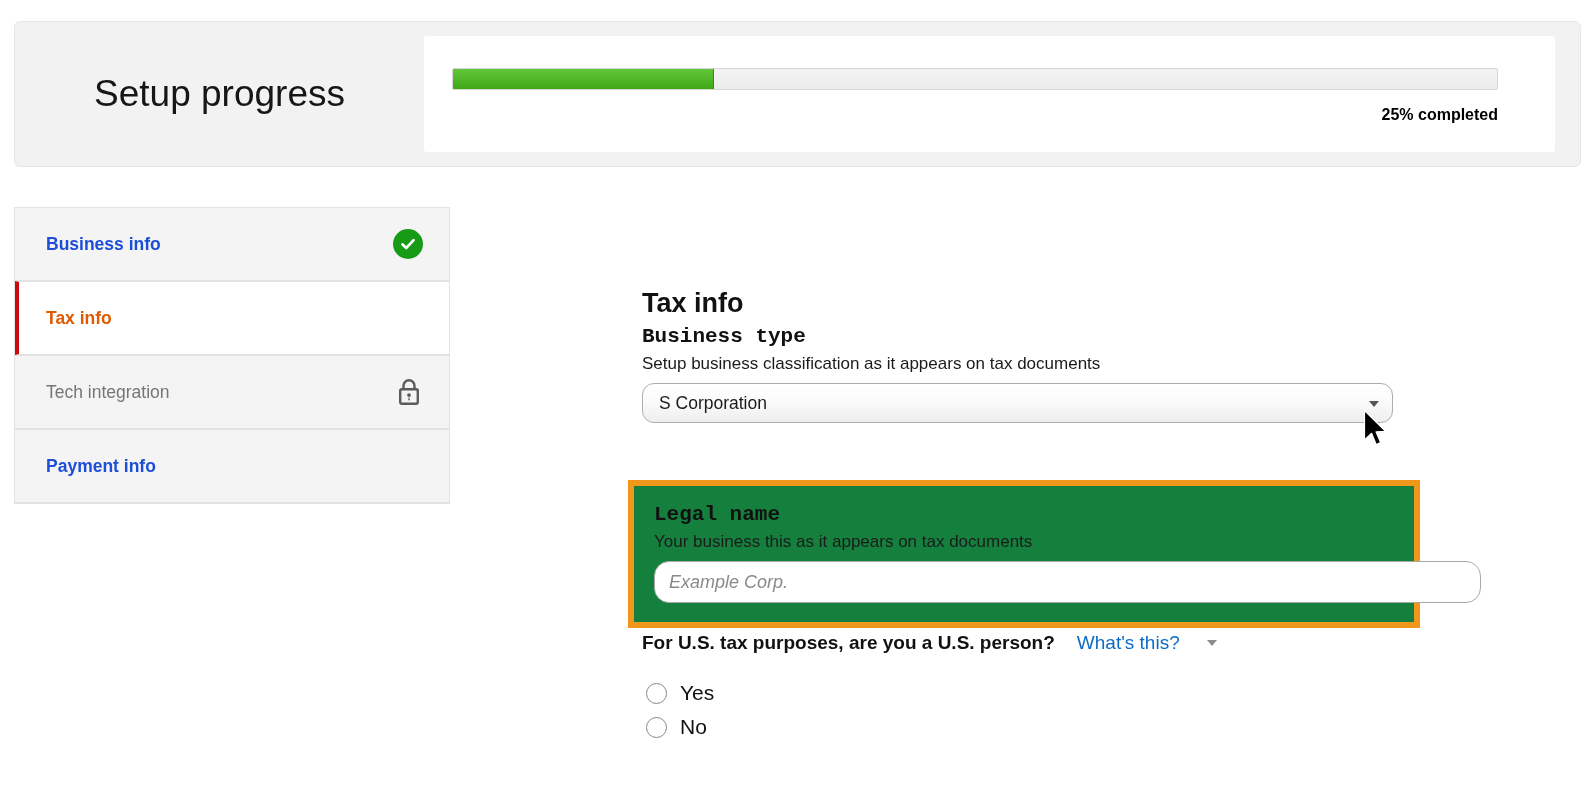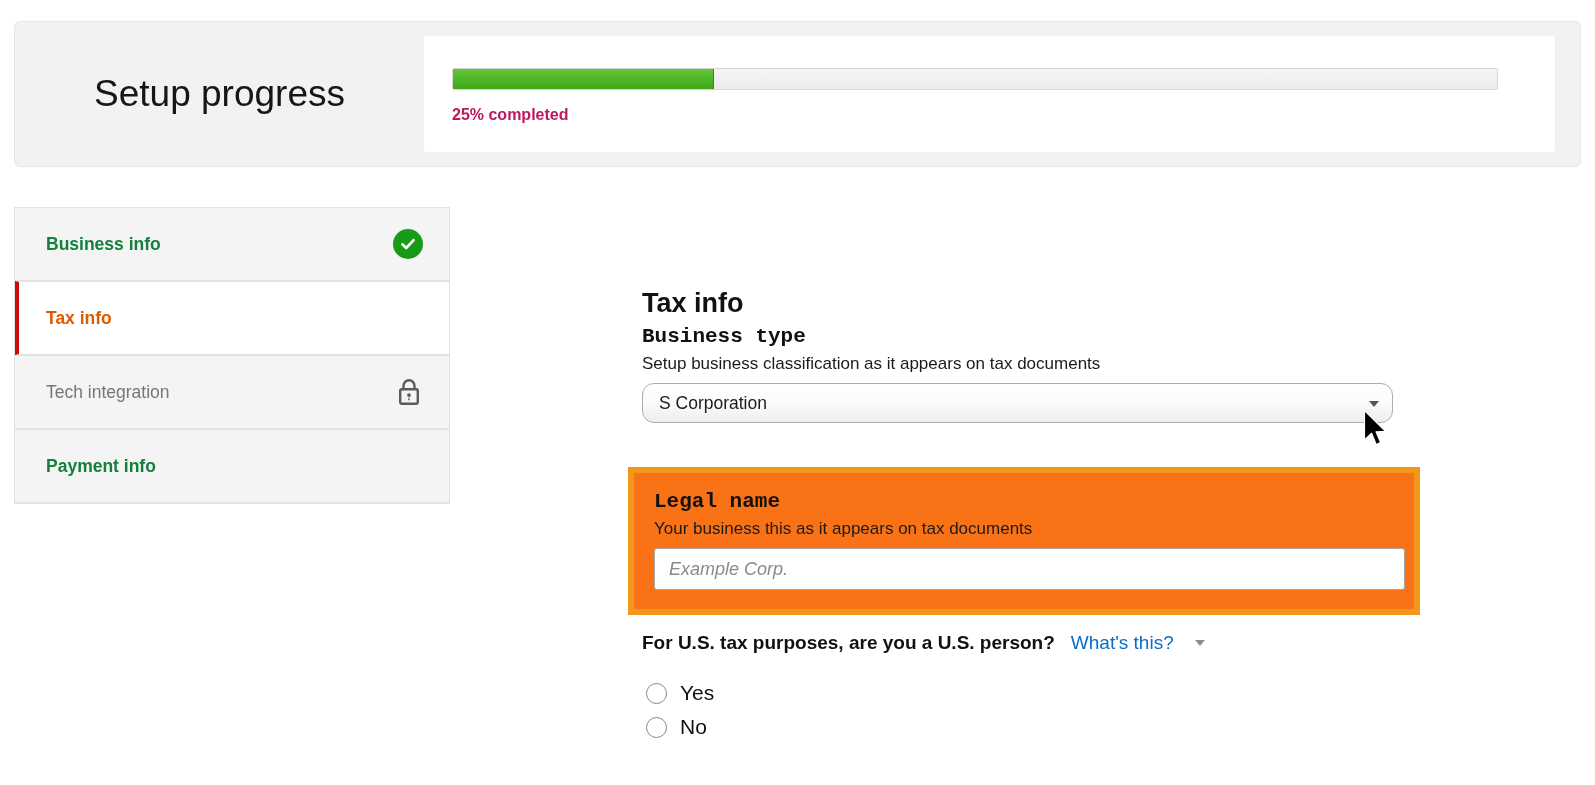--- a/index.html
+++ b/index.html
@@ -63,21 +63,22 @@
   .bar-fill {
     position: absolute;
     left: 0; top: 0; bottom: 0;
     background: linear-gradient(#63c63b, #3fa814);
     border-right: 1px solid #2e8f0c;
   }
   .bar-caption {
     margin-top: 16px;
     font-size: 16px;
     font-weight: bold;
-    color: #be185d;
+    color: #000000;
+    text-align: right;
   }
 
   
   .sidebar {
     position: absolute;
     left: 14px;
     top: 207px;
     width: 436px;
     border: 1px solid #e2e2e2;
     border-top: none;
@@ -90,21 +91,21 @@
     padding: 0 26px 0 31px;
     background: #f4f4f4;
     border-top: 1px solid #e2e2e2;
     border-bottom: 1px solid #e2e2e2;
     cursor: pointer;
   }
   .nav-item:first-child { border-top: 1px solid #e2e2e2; }
   .nav-label {
     font-size: 17.5px;
     font-weight: bold;
-    color: #15803d;
+    color: #1d4ed8;
     flex: 1 1 auto;
   }
   .nav-item.active {
     background: #ffffff;
     border-left: 4px solid #cc0c0c;
     padding-left: 27px;
   }
   .nav-item.active .nav-label { color: #e05a00; }
   .nav-item.locked .nav-label { color: #767676; font-weight: normal; }
 
@@ -169,52 +170,52 @@
     width: 0; height: 0;
     border-left: 5px solid transparent;
     border-right: 5px solid transparent;
     border-top: 6px solid #555555;
   }
 
   
   .highlight-box {
     position: absolute;
     left: -14px;
-    top: 179px;
+    top: 192px;
     width: 792px;
     height: 148px;
     border: 6px solid #f0971c;
-    background: #f97316;
+    background: #15803d;
     padding: 16px 4px 0 20px;
   }
   .text-input {
-    width: 751px;
+    width: 827px;
     height: 42px;
     border: 1px solid #a9a9a9;
-    border-radius: 3px;
+    border-radius: 15px;
     background: #ffffff;
     font-size: 18px;
     font-family: "Liberation Sans", "DejaVu Sans", sans-serif;
     color: #111111;
     padding: 0 14px;
     outline: none;
   }
   .text-input::placeholder {
     font-style: italic;
     color: #8a8a8a;
     opacity: 1;
   }
 
   .question-row {
     position: absolute;
     top: 344px;
     left: 0;
     display: flex;
     align-items: center;
-    gap: 8px;
+    gap: 14px;
   }
   .question-text {
     font-size: 19px;
     font-weight: bold;
     color: #111111;
   }
   .question-link {
     font-size: 19px;
     color: #0c6cc4;
     text-decoration: none;

